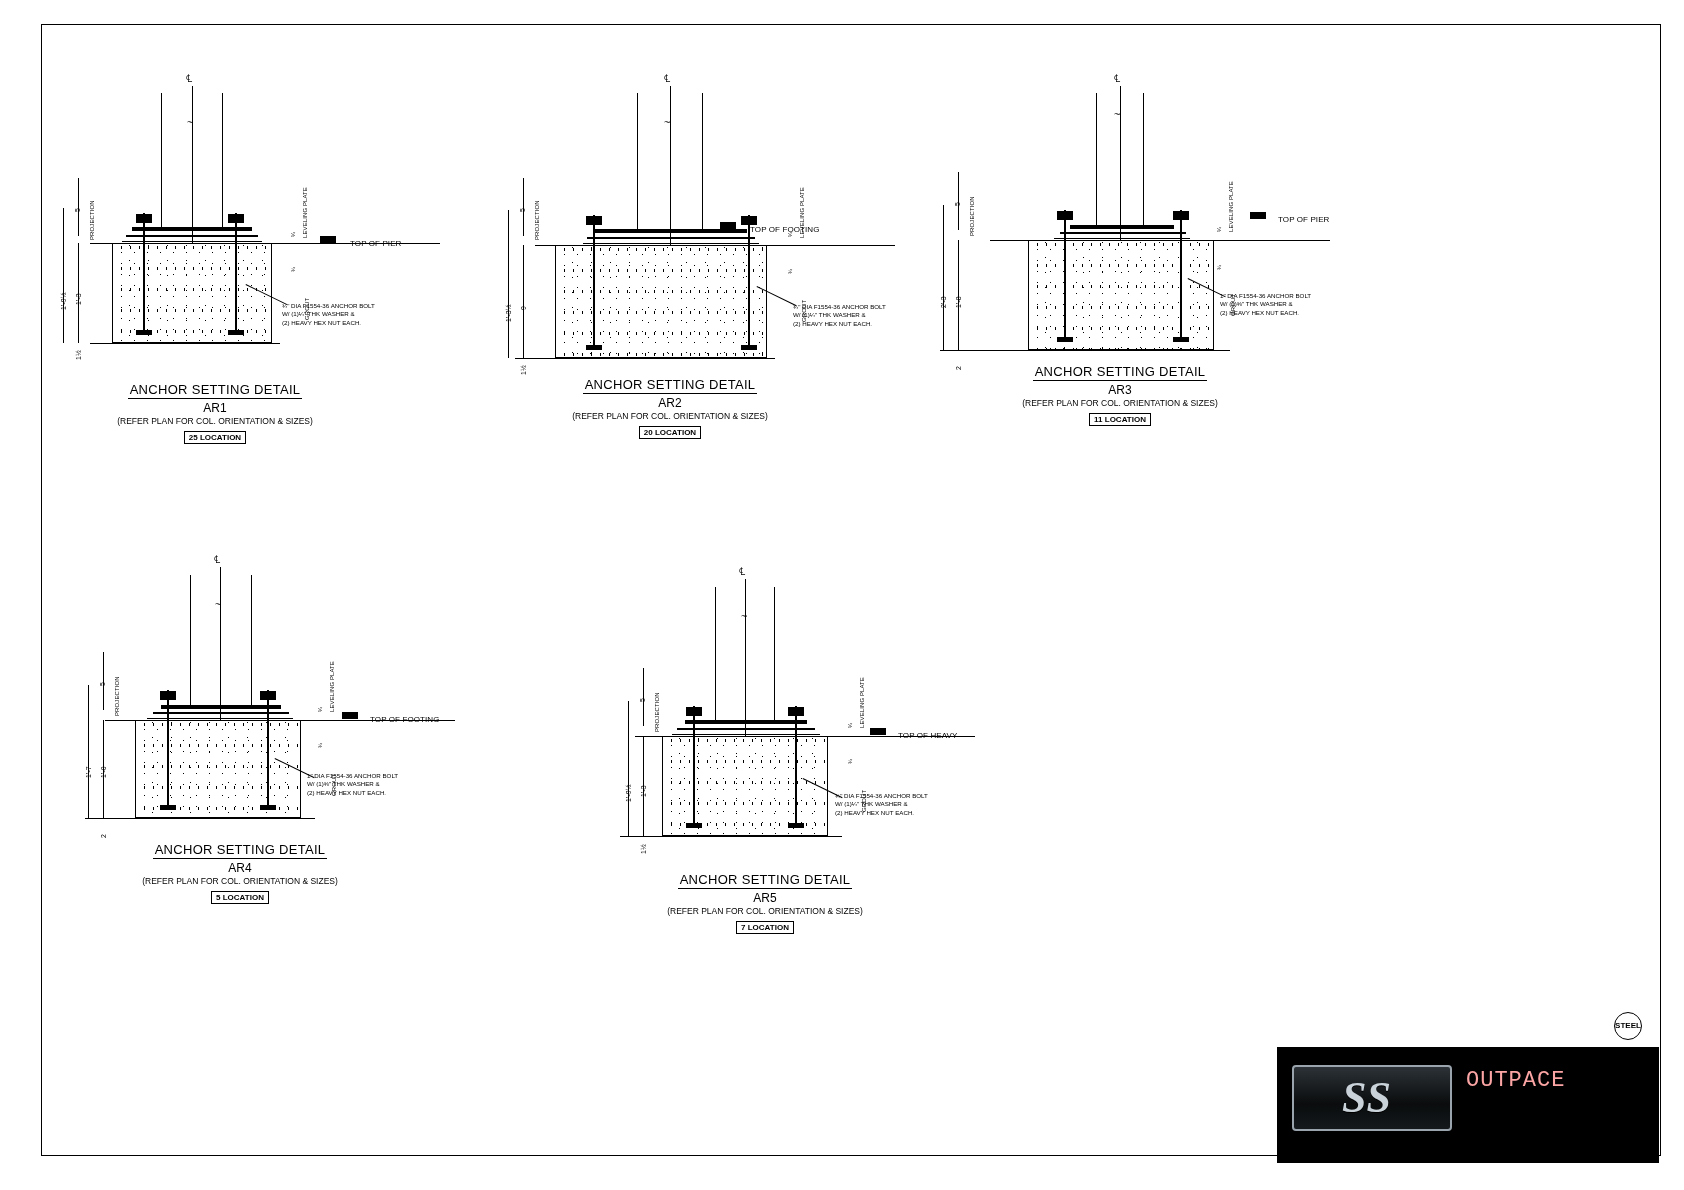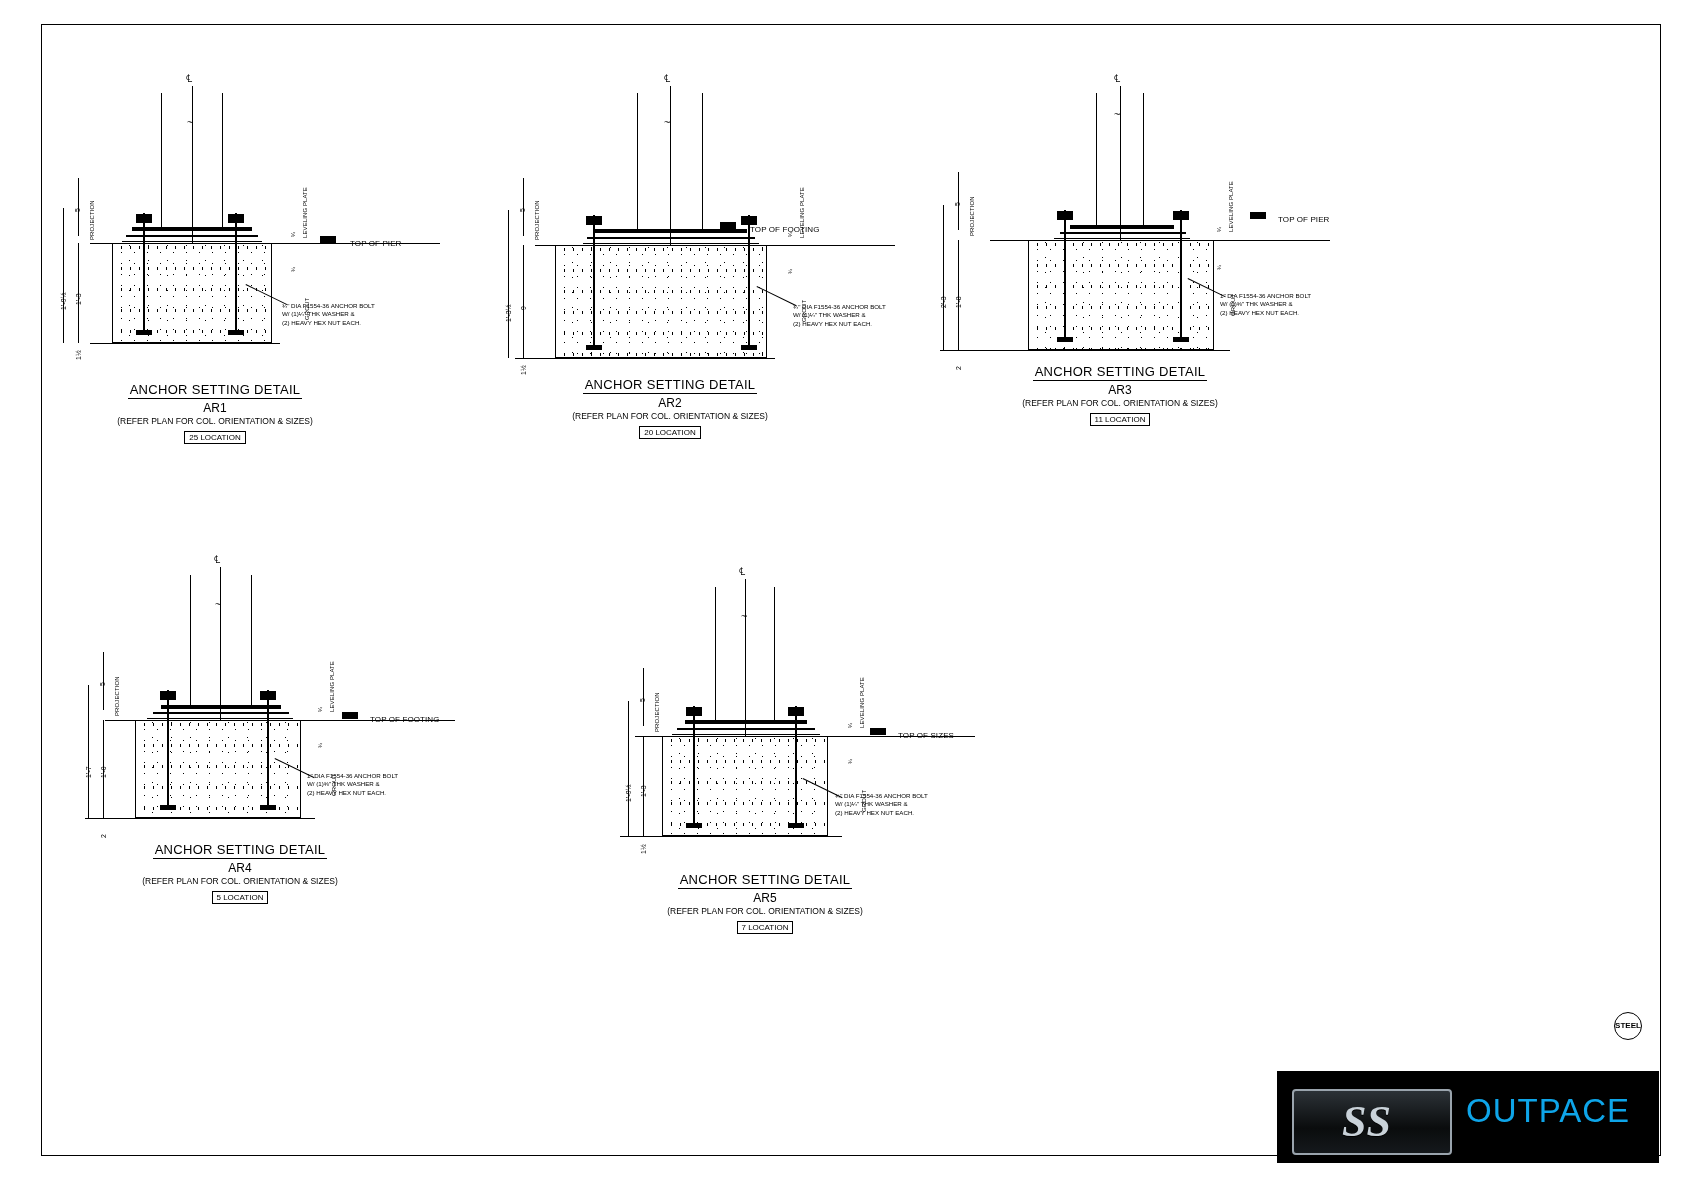--- a/index.html
+++ b/index.html
@@ -77,54 +77,53 @@
   
   .title-wrap { position:absolute; text-align:center; }
   .title-main {
     font-size:13px; letter-spacing:0.3px;
     border-bottom:1.4px solid #000; display:inline-block; padding:0 2px 1px 2px;
   }
   .title-sub { font-size:12px; margin-top:2px; }
   .title-note { font-size:8.5px; margin-top:1px; }
   .title-loc {
     display:inline-block; margin-top:3px;
-    border:1px solid #000; font-size:8px; padding:1px 4px;
+    border:1px solid #000; font-size:8px; padding:1px 4px;font-weight:bold;
   }
   
   .tri {
     position:absolute; width:0; height:0;
     border-left:8px solid #000;
     border-right:8px solid #000;
     border-top:7px solid #000;
     border-bottom:0;
   }
   
   .logo {
     position:absolute;
-    left:1277px; top:1047px; width:382px; height:92px;
+    left:1277px; top:1047px; width:382px; height:116px;
     background:#000;
     border:1px solid #000;
     overflow:hidden;
-    margin-top:24px;
   }
   .logo-mark {
     position:absolute; left:14px; top:17px; width:160px; height:66px;
     border:2px solid #9aa4ad;
     border-radius:4px;
     background:linear-gradient(180deg,#2c3237 0%, #0a0c0d 60%, #15191c 100%);
   }
   .logo-mark .s {
     position:absolute; color:#c9d2d9; font-family:"Liberation Serif", serif;
     font-weight:bold; font-style:italic; font-size:44px; line-height:1;
     text-shadow:0 1px 0 #000;
   }
   .logo-text1 {
     position:absolute; left:188px; top:20px;
-    color:#0ea5e9; font-size:33px; letter-spacing:1px;
-    font-family:Liberation Sans, sans-serif;
+    color:#fca5a5; font-size:22px; letter-spacing:1px;
+    font-family:Liberation Mono, monospace;
   }
   .logo-text2 {
     position:absolute; left:190px; top:58px;
     color:#9fb0bd; font-size:20px; letter-spacing:1.2px;
     font-family:"Liberation Sans", sans-serif;
   }
   .aisc {
     position:absolute; left:1614px; top:1012px;
     width:28px; height:28px; border-radius:50%;
     border:1.4px solid #000;
@@ -399,21 +398,21 @@
     <div class="txt v small" style="left:10px; top:250px;">1'-9½</div>
     <div class="txt v small" style="left:25px; top:245px;">1'-3</div>
     <div class="txt v small" style="left:25px; top:302px;">1½</div>
 
     <div class="txt v tiny" style="left:244px; top:176px;">LEVELING PLATE</div>
     <div class="txt v tiny" style="left:246px; top:260px;">GROUT</div>
     <div class="txt v tiny" style="left:232px; top:176px;">¼</div>
     <div class="txt v tiny" style="left:232px; top:212px;">¾</div>
 
     <div class="tri" style="left:255px; top:176px;"></div>
-    <div class="txt" style="left:283px; top:179px; font-size:8px;">TOP OF SIZES</div>
+    <div class="txt" style="left:283px; top:179px; font-size:8px;">TOP OF HEAVY</div>
 
     <div class="leader" style="left:188px; top:226px; width:44px; transform:rotate(26deg);"></div>
     <div class="note-block" style="left:220px; top:240px;">
       <div>¾" DIA F1554-36 ANCHOR BOLT</div>
       <div>W/ (1)¼" THK WASHER &amp;</div>
       <div>(2) HEAVY HEX NUT EACH.</div>
     </div>
 
     <div class="title-wrap" style="left:-15px; top:318px; width:330px;">
       <div class="title-main">ANCHOR SETTING DETAIL</div>

